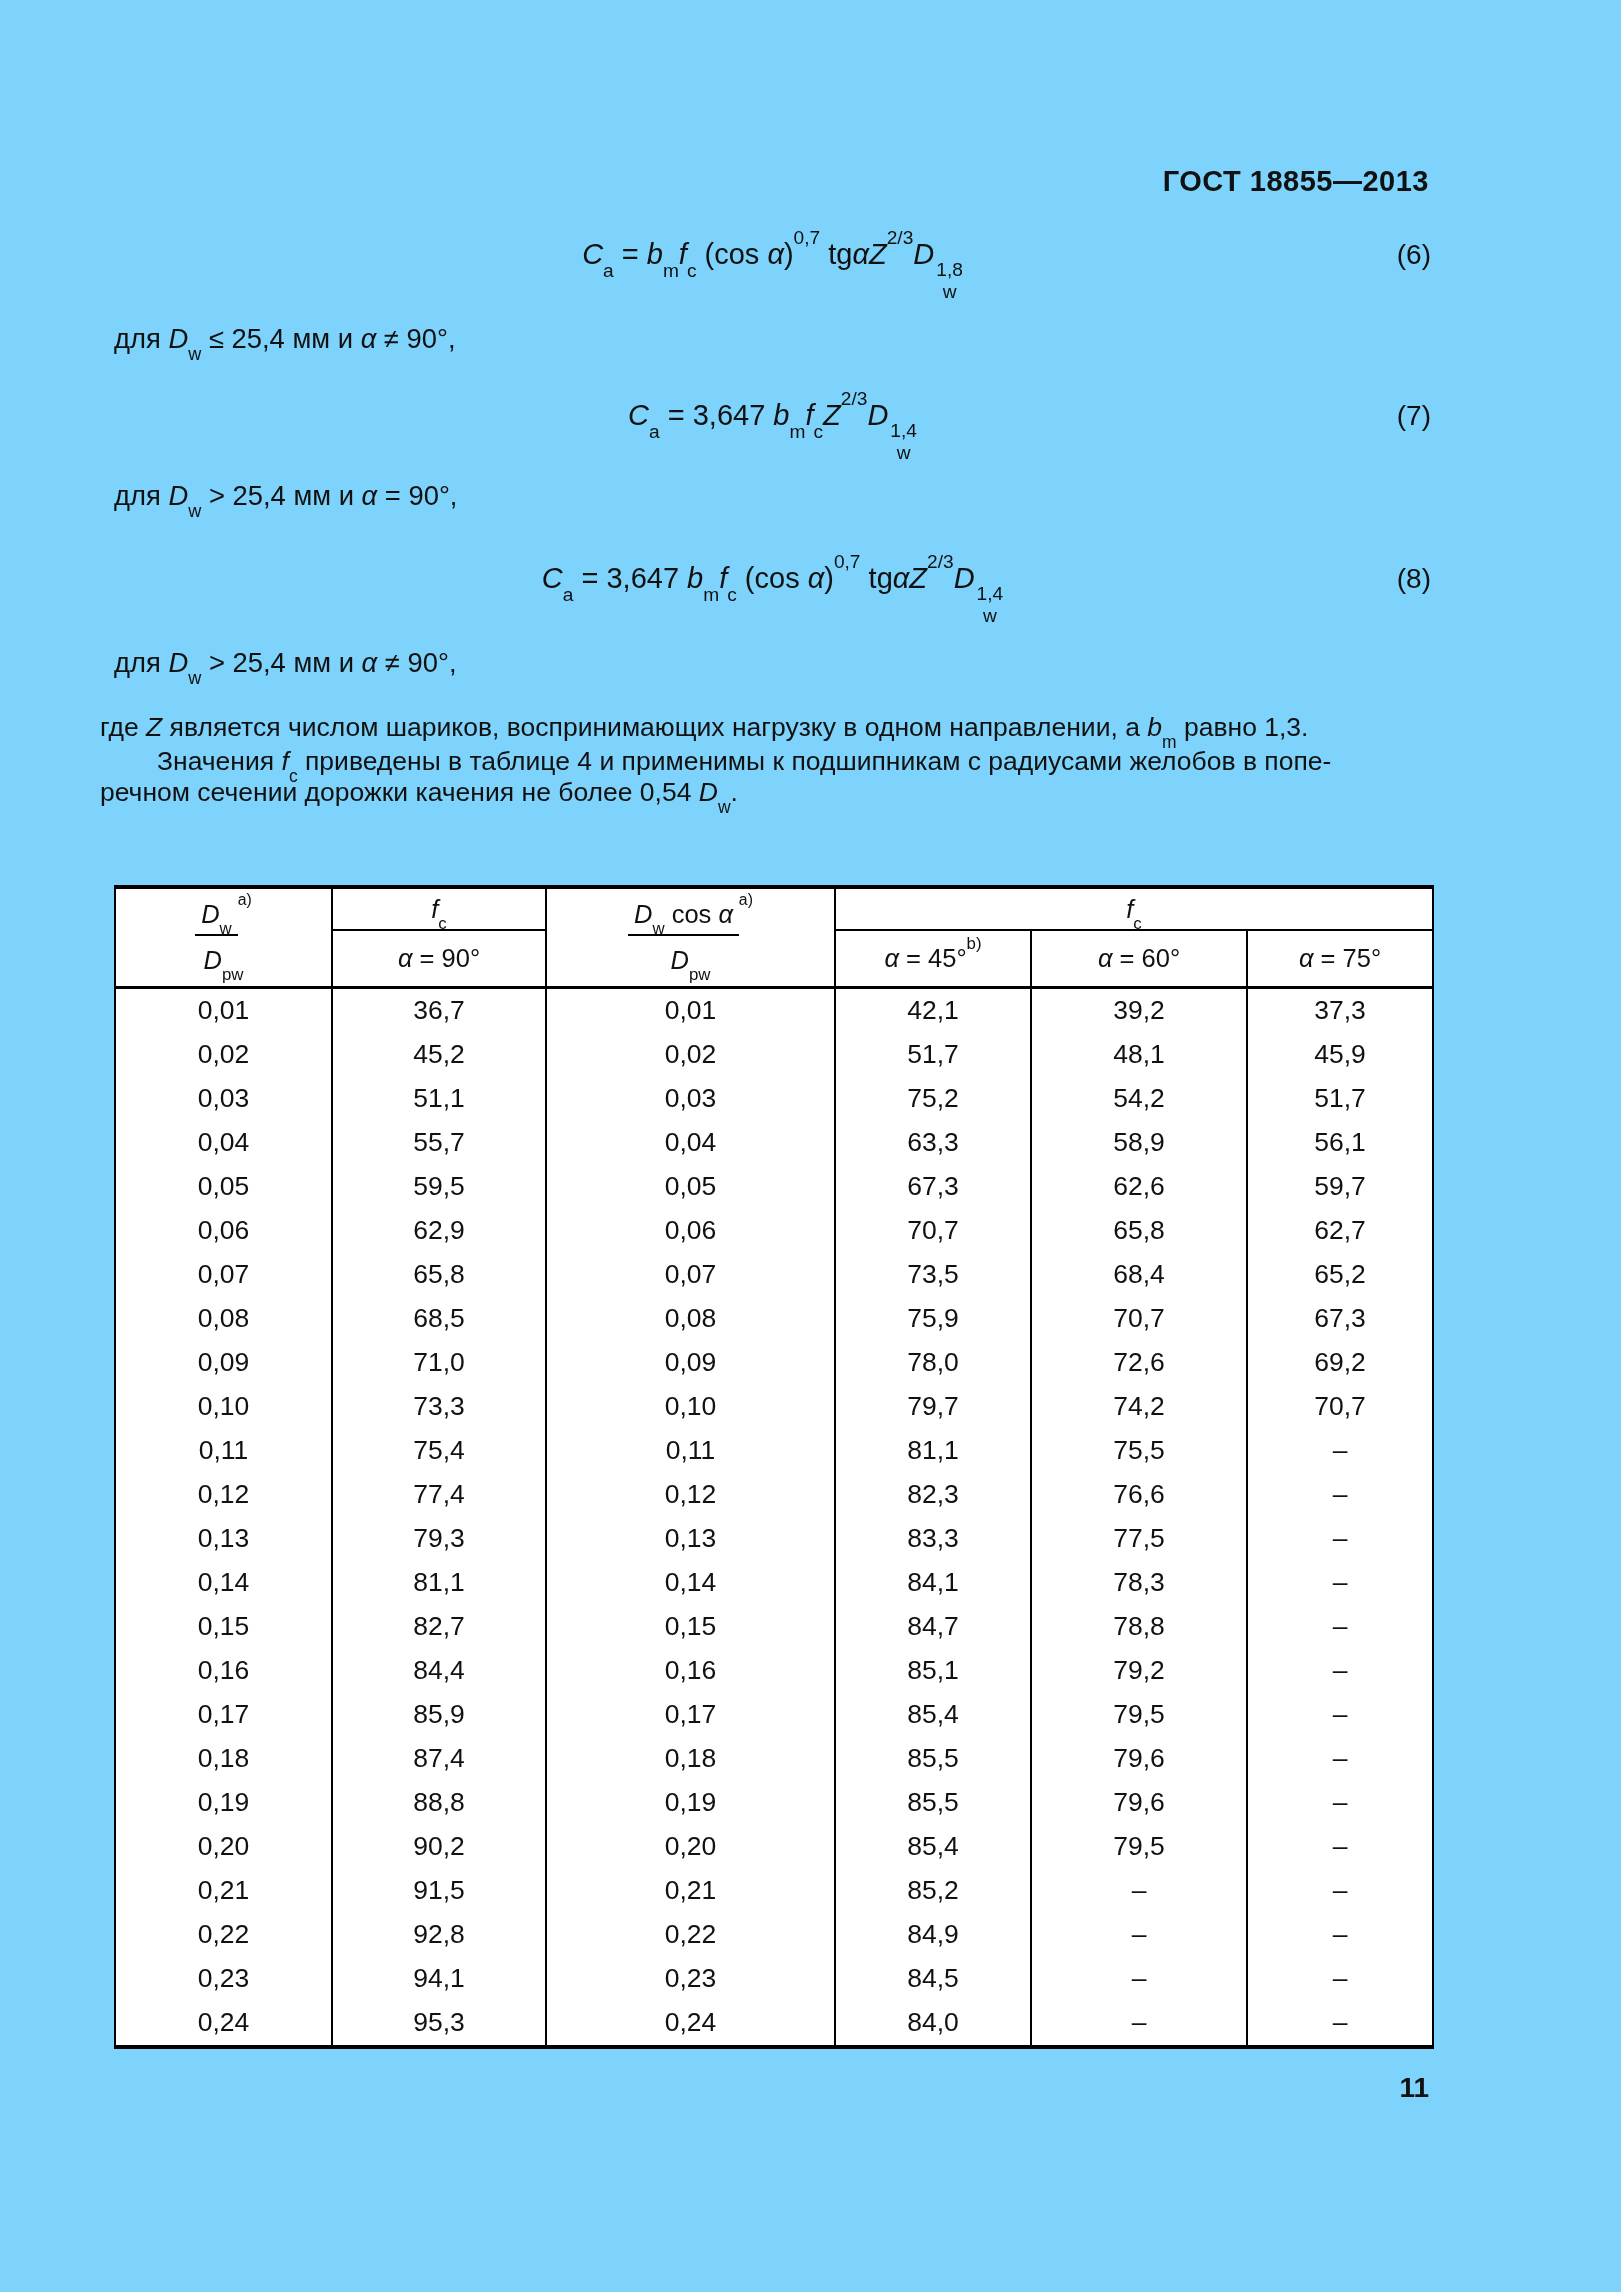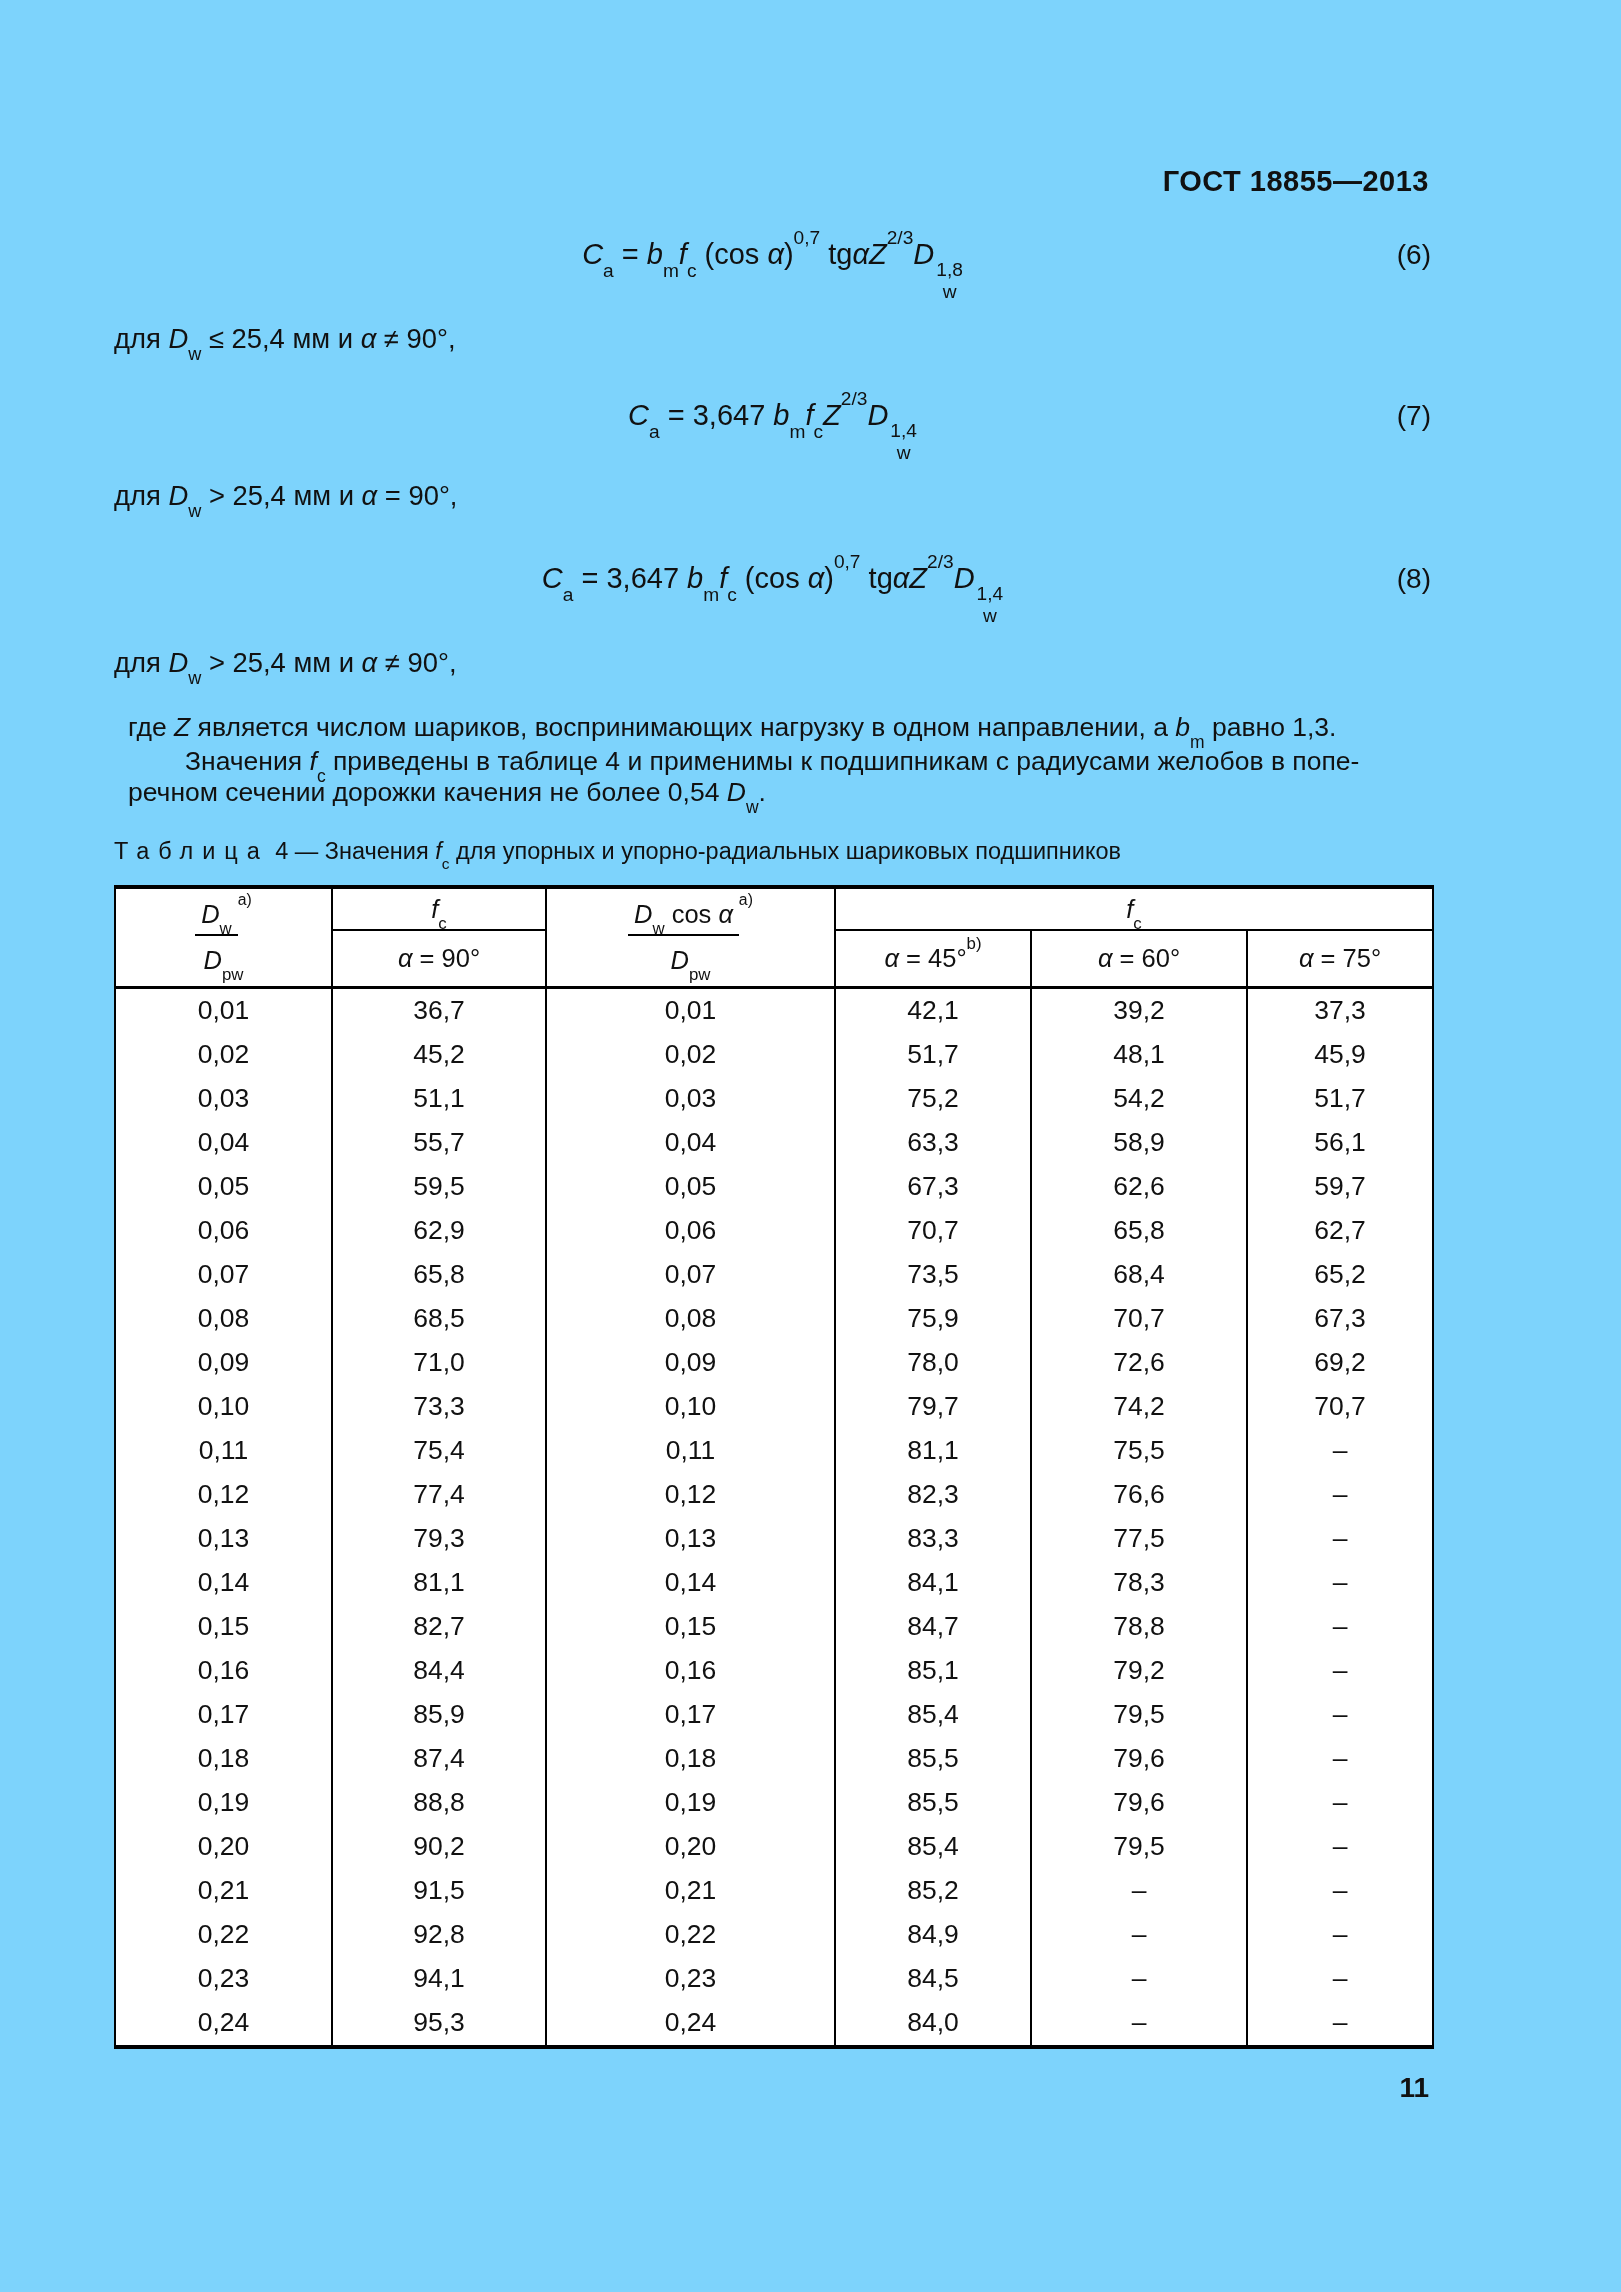--- a/index.html
+++ b/index.html
@@ -21,21 +21,21 @@
   .ss span{position:static;}
   
   .gost-header{position:absolute;top:165px;right:192px;font-size:29px;font-weight:bold;letter-spacing:0.5px;}
   
   .eq-row{position:absolute;left:114px;width:1317px;height:57px;text-align:center;}
   .formula{display:inline-block;font-size:29px;line-height:57px;white-space:nowrap;}
   .eq-num{position:absolute;right:0;top:50%;transform:translateY(-50%);font-size:28px;}
   
   .cond{position:absolute;left:114px;font-size:27.4px;white-space:nowrap;}
   
-  .para{position:absolute;left:128px;width:1319px;font-size:26.5px;line-height:31px;}
+  .para{position:absolute;left:100px;width:1319px;font-size:26.5px;line-height:31px;}
   .para-indent{text-indent:57px;}
   
   .caption{position:absolute;left:114px;width:1319px;font-size:23.5px;white-space:nowrap;}
   .lsp{letter-spacing:0.38em;}
   
   .table-wrap{position:absolute;left:114px;top:885px;border-radius:30px;}
   table.fc{
     border-collapse:collapse;table-layout:fixed;width:1317px;
     border-top:4.9px solid #000;border-bottom:4.9px solid #000;
     border-left:2.9px solid #000;border-right:2.9px solid #000;
@@ -95,21 +95,20 @@
         </span></span>
     <span class="eq-num">(8)</span>
   </div>
 
   <div class="cond" style="top:647px">для <i class="mi">D</i><sub>w</sub> &gt; 25,4 мм и <i class="mi">α</i> ≠ 90°,</div>
 
   <div class="para" style="top:712px">где <i class="mi">Z</i> является числом шариков, воспринимающих нагрузку в одном направлении, а <i class="mi">b</i><sub>m</sub> равно 1,3.</div>
 
   <div class="para para-indent" style="top:746px">Значения <i class="mi">f</i><sub>c</sub> приведены в таблице 4 и применимы к подшипникам с радиусами желобов в попе-<br>речном сечении дорожки качения не более 0,54 <i class="mi">D</i><sub>w</sub>.</div>
 
-  <div class="caption" style="top:838px"><span class="lsp">Таблица</span> 4 — Значения <i class="mi">f</i><sub>c</sub> для упорных и упорно-радиальных шариковых подшипников</div>
 
   <div class="table-wrap">
     <table class="fc">
       <colgroup>
         <col style="width:217px">
           <col style="width:214px">
           <col style="width:289px">
         <col style="width:196px">
           <col style="width:216px">
           <col style="width:186px">

